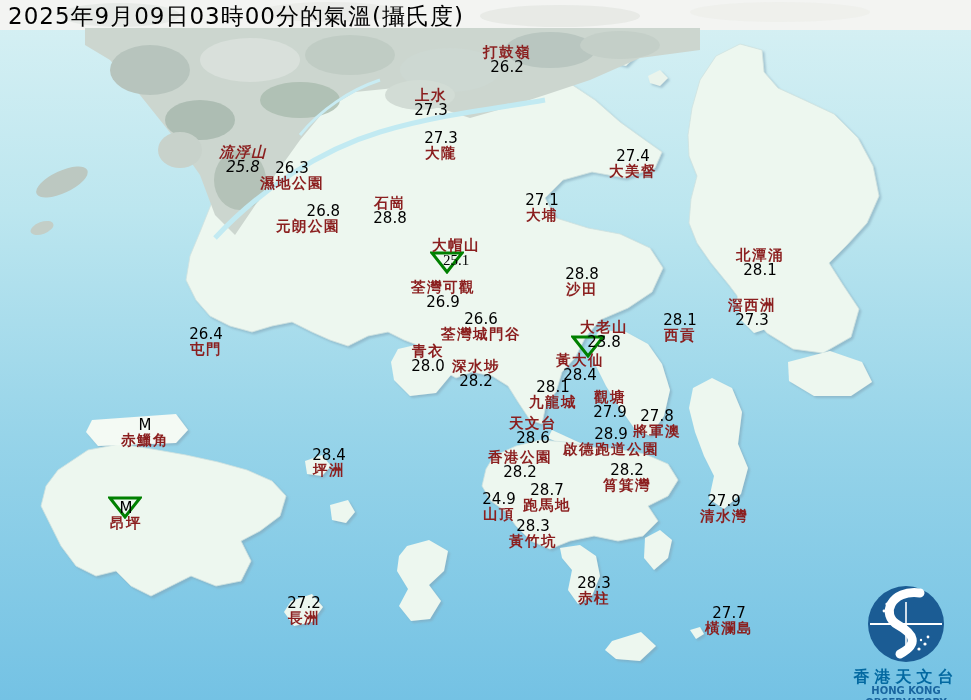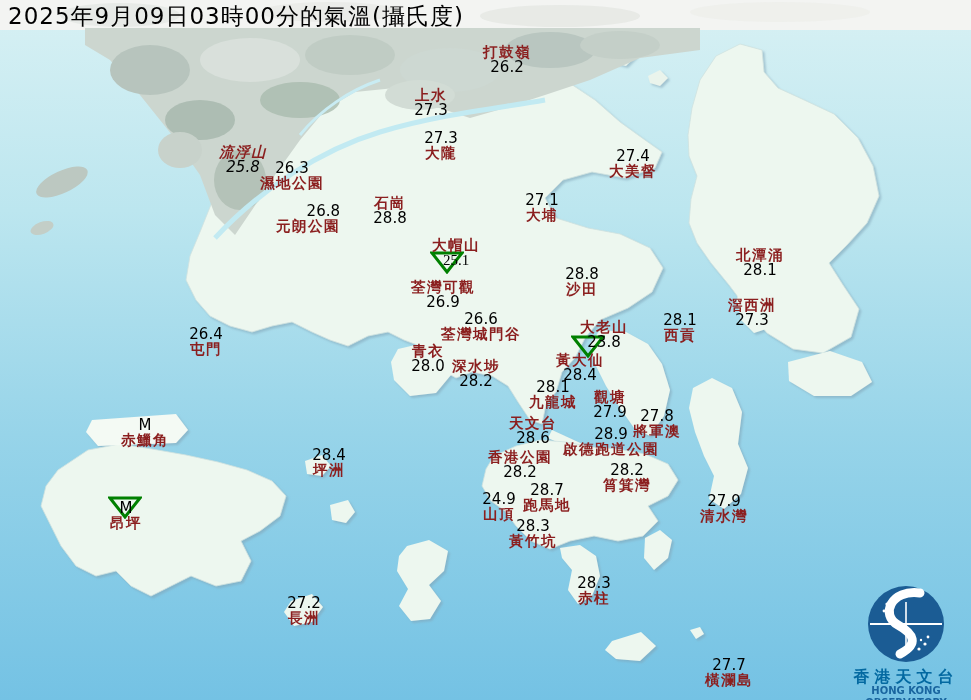--- a/index.html
+++ b/index.html
@@ -286,21 +286,21 @@
         <span class="name">昂坪</span>
       </div>
       <div class="station" style="left: 304px; top: 596px;">
         <span class="value">27.2</span>
         <span class="name">長洲</span>
       </div>
       <div class="station" style="left: 594px; top: 576px;">
         <span class="value">28.3</span>
         <span class="name">赤柱</span>
       </div>
-      <div class="station" style="left: 729px; top: 658px;">
+      <div class="station" style="left: 729px; top: 606px;">
         <span class="value">27.7</span>
         <span class="name">橫瀾島</span>
       </div>
       <div class="station" style="left: 760px; top: 248px;">
         <span class="name">北潭涌</span>
         <span class="value">28.1</span>
       </div>
       <div class="station" style="left: 752px; top: 298px;">
         <span class="name">滘西洲</span>
         <span class="value">27.3</span>

